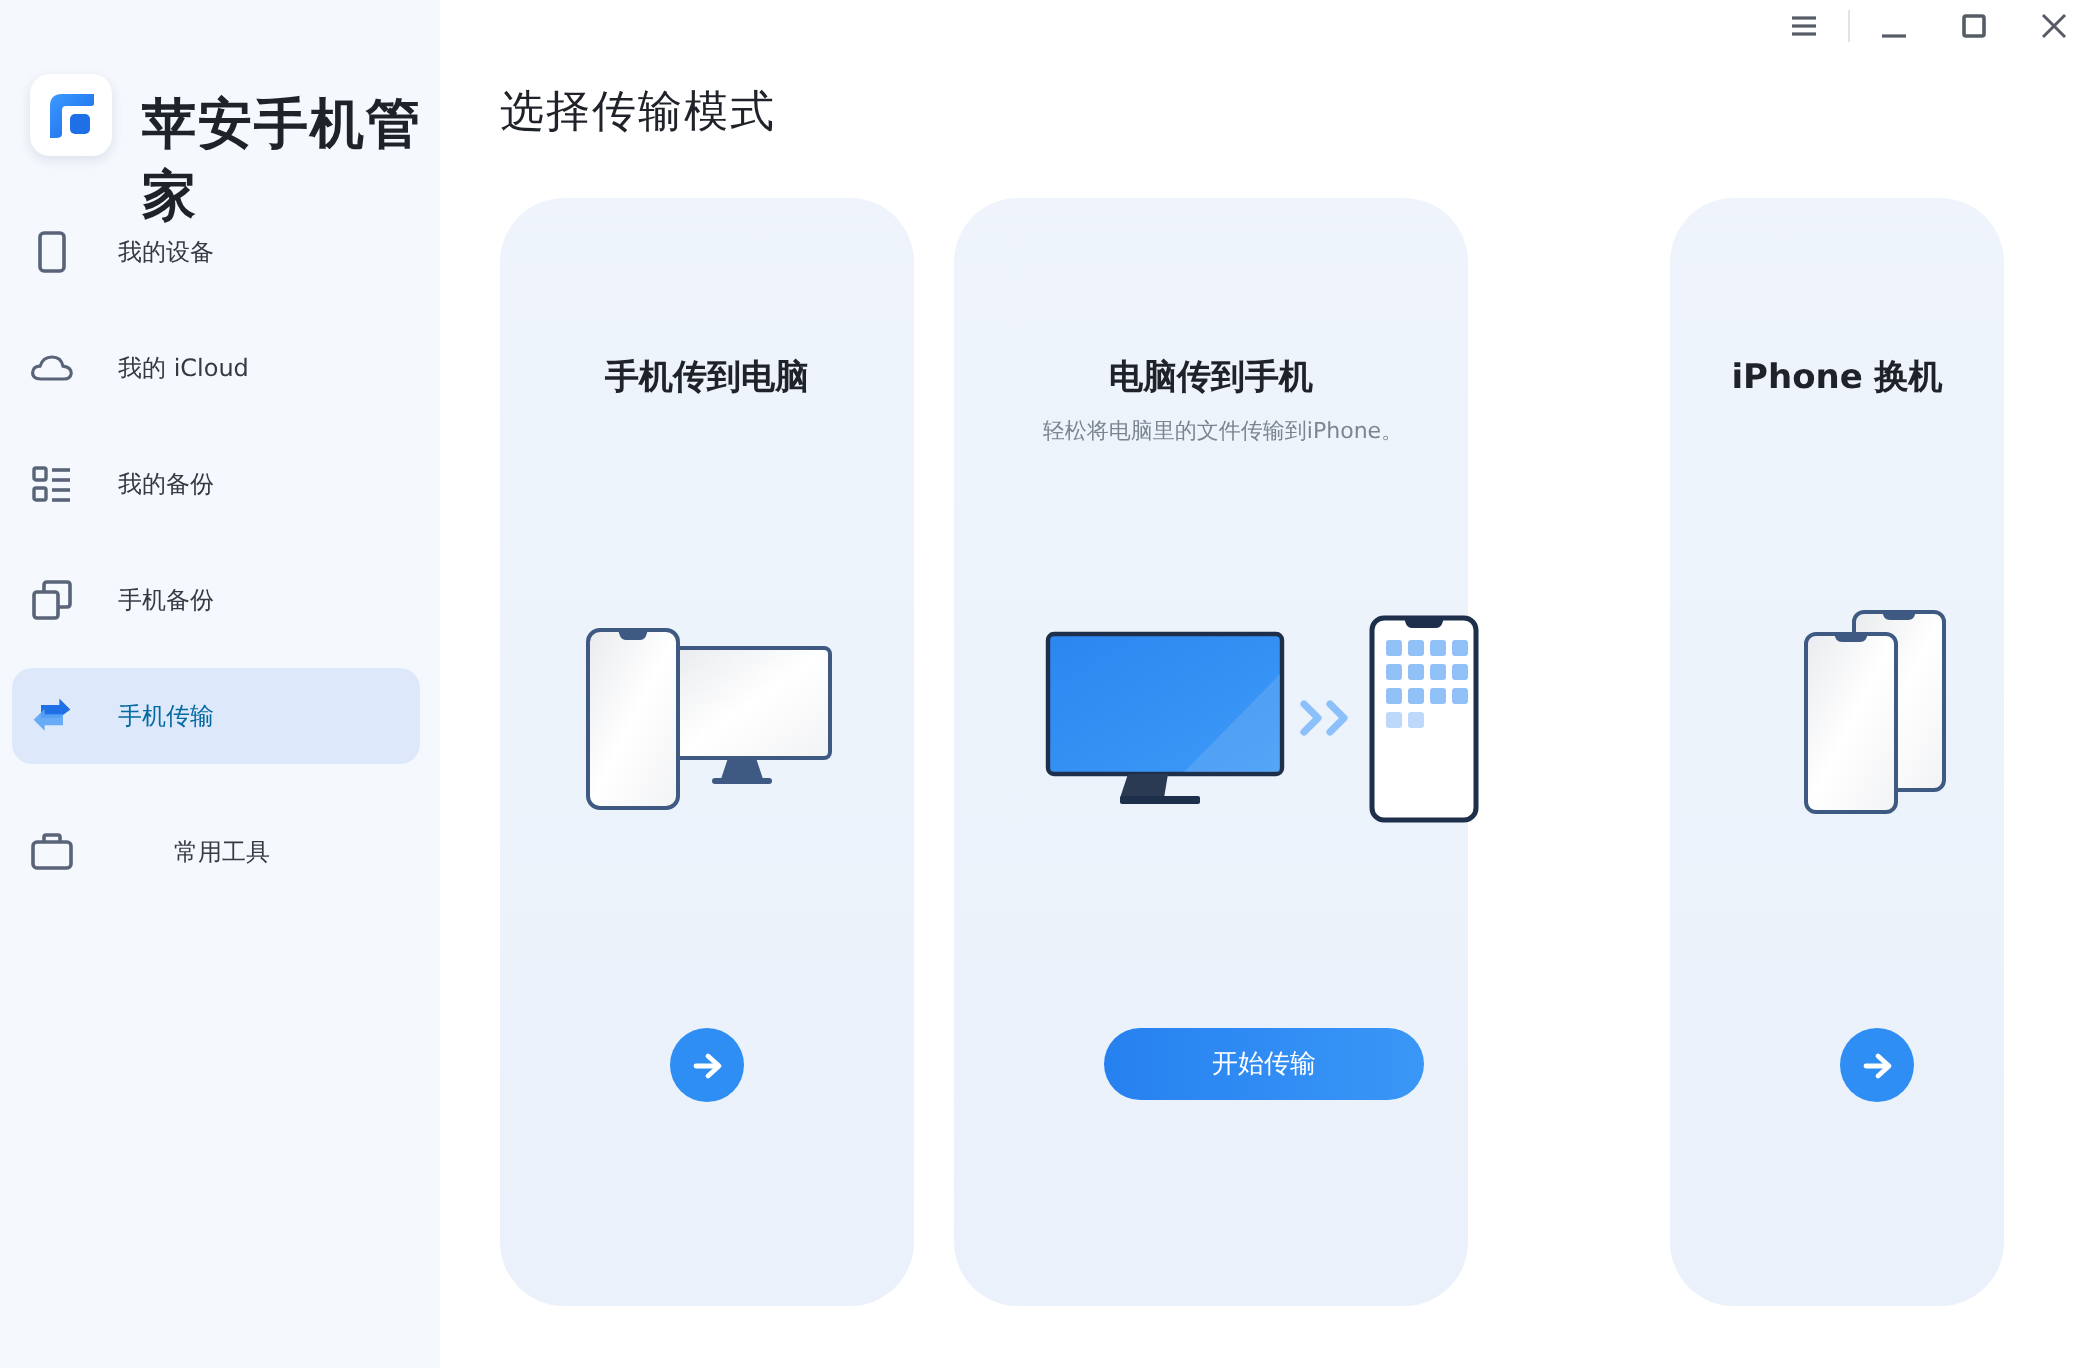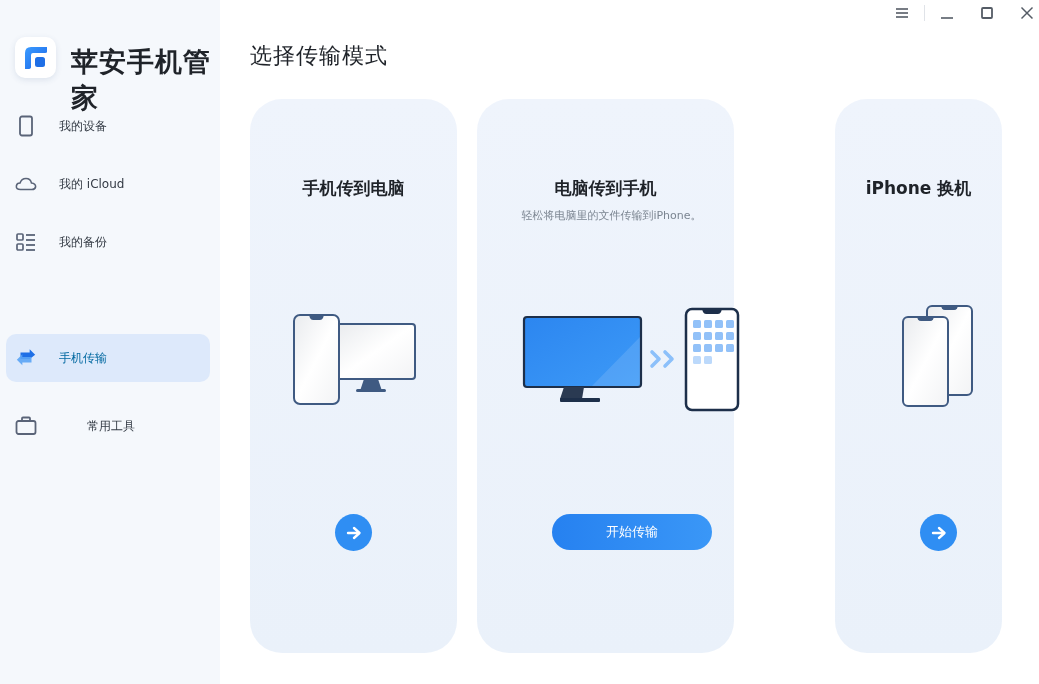--- a/index.html
+++ b/index.html
@@ -68,20 +68,29 @@
             <rect x="2" y="13" width="6" height="6" rx="1" fill="none" stroke="#5a6478" stroke-width="1.7"></rect>
             <line x1="11" y1="4" x2="20" y2="4" stroke="#5a6478" stroke-width="1.8"></line>
             <line x1="11" y1="9" x2="20" y2="9" stroke="#5a6478" stroke-width="1.8"></line>
             <line x1="11" y1="14" x2="20" y2="14" stroke="#5a6478" stroke-width="1.8"></line>
             <line x1="11" y1="19" x2="20" y2="19" stroke="#5a6478" stroke-width="1.8"></line>
           </svg>
       </span>
       <span class="label">我的备份</span>
     </div>
 
+    <div class="nav-item" style="top:276px;">
+      <span class="icon">
+        <svg width="22" height="22" viewBox="0 0 22 22">
+            <rect x="2" y="7" width="12" height="13" rx="1.5" fill="none" stroke="#5a6478" stroke-width="1.8"></rect>
+            <path d="M7 7 L7 3.5 Q7 2 8.5 2 L18.5 2 Q20 2 20 3.5 L20 13 Q20 14.5 18.5 14.5 L14 14.5" fill="none" stroke="#5a6478" stroke-width="1.8"></path>
+          </svg>
+      </span>
+      <span class="label">手机备份</span>
+    </div>
 
     <div class="nav-item active" style="top:334px;">
       <span class="icon">
         <svg width="24" height="22" viewBox="0 0 24 22">
             <path d="M6 5 L16 5 L16 1.5 L22 7.5 L16 12 L6 12 Z" fill="#1f6fe6"></path>
             <path d="M18 10 L8 10 L8 7 L2 13 L8 19 L8 16 L18 16 Z" fill="#5aa4f5" opacity="0.9"></path>
           </svg>
       </span>
       <span class="label">手机传输</span>
     </div>

